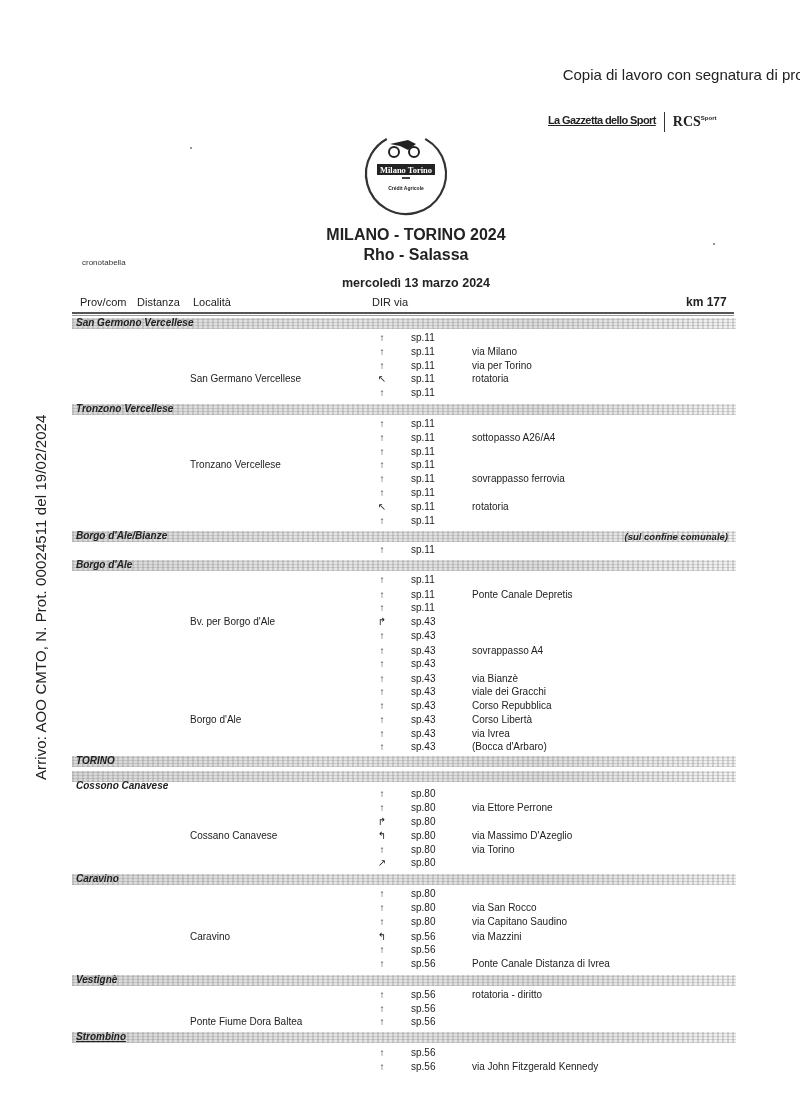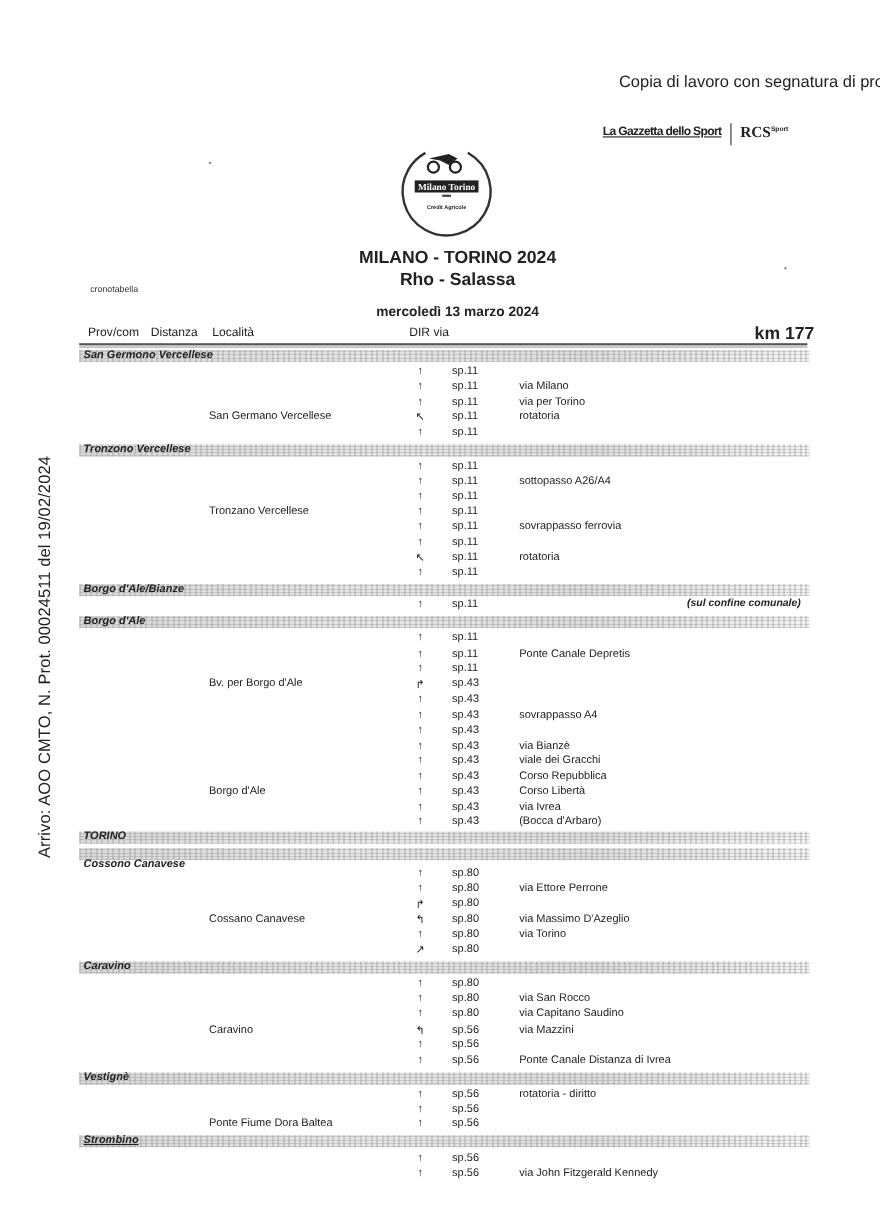--- a/index.html
+++ b/index.html
@@ -26,21 +26,21 @@
   .colhdr { top:296px; font-size:11px; color:#222; }
   .hline1 { left:72px; width:662px; top:312px; height:2px; background:#555; }
   .hline2 { left:72px; width:662px; top:315px; height:1px; background:#999; }
   .band { position:absolute; left:72px; width:664px; height:11px;
           background:
             repeating-linear-gradient(90deg, rgba(150,150,150,0.35) 0 2px, rgba(255,255,255,0) 2px 5px),
             repeating-linear-gradient(0deg, rgba(120,120,120,0.25) 0 1px, rgba(255,255,255,0) 1px 3px),
             linear-gradient(90deg, #d8d8d8 0%, #e6e6e6 40%, #dddddd 70%, #f3f3f3 100%); }
   .band-label { position:absolute; left:76px; font-size:10px; font-style:italic; font-weight:bold; color:#222;
                 background:rgba(255,255,255,0.0); }
-  .band-note { position:absolute; right:72px; font-size:9.5px; font-style:italic; font-weight:bold; color:#222;margin-top:12px; }
+  .band-note { position:absolute; right:72px; font-size:9.5px; font-style:italic; font-weight:bold; color:#222; }
   .row { position:absolute; left:0; width:800px; height:14px; font-size:10px; color:#222; }
   .row .loc { position:absolute; left:190px; }
   .row .dir { position:absolute; left:376px; width:12px; text-align:center; font-size:10px; }
   .row .road { position:absolute; left:396px;margin-left:15px; }
   .row .street { position:absolute; left:472px; }
 </style>
 </head>
 <body>
 
 <div class="abs protocol-header">Copia di lavoro con segnatura di protocollo</div>
@@ -74,21 +74,21 @@
 
 <div class="abs title t1">MILANO - TORINO 2024</div>
 <div class="abs title t2">Rho - Salassa</div>
 <div class="abs crono">cronotabella</div>
 <div class="abs title t3">mercoledì 13 marzo 2024</div>
 
 <div class="abs colhdr" style="left:80px;">Prov/com</div>
 <div class="abs colhdr" style="left:137px;">Distanza</div>
 <div class="abs colhdr" style="left:193px;">Località</div>
 <div class="abs colhdr" style="left:372px;">DIR via</div>
-<div class="abs colhdr" style="left:686px; font-weight:bold; font-size:16px; top:295px;">km 177</div>
+<div class="abs colhdr" style="left:686px; font-weight:bold; font-size:12px; top:295px;">km 177</div>
 <div class="abs hline1"></div>
 <div class="abs hline2"></div>
 
 <div id="sections">
     <div class="band" style="top: 318px;"></div>
     <div class="band-label" style="top: 317px;">San Germono Vercellese</div>
     <div class="band" style="top: 404px;"></div>
     <div class="band-label" style="top: 403px;">Tronzono Vercellese</div>
     <div class="band" style="top: 531px;"></div>
     <div class="band-label" style="top: 530px;">Borgo d'Ale/Bianze</div>

